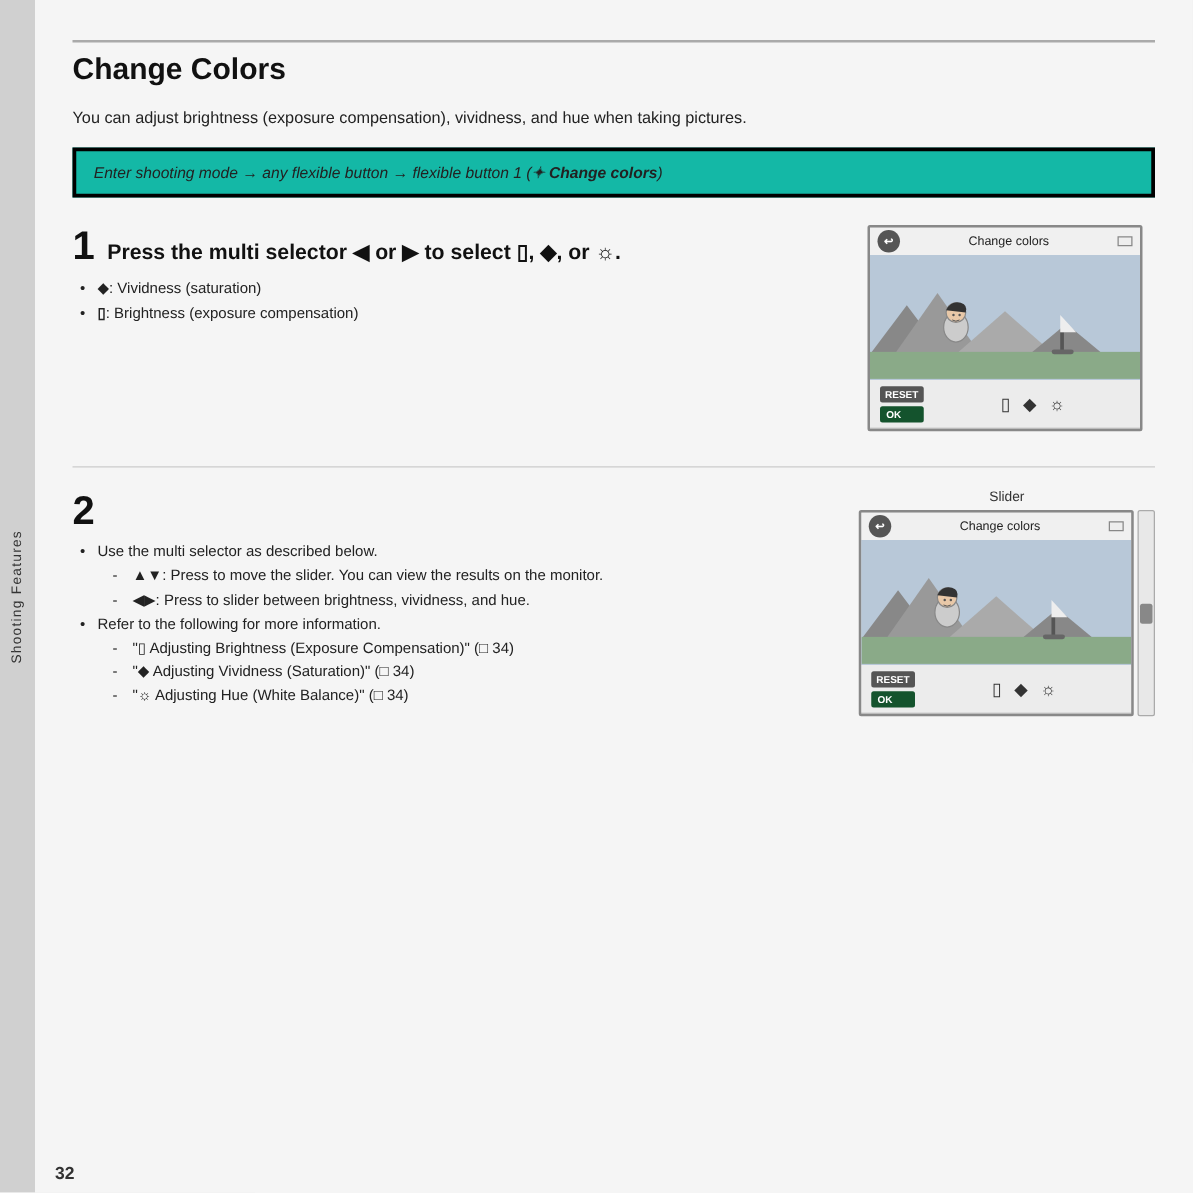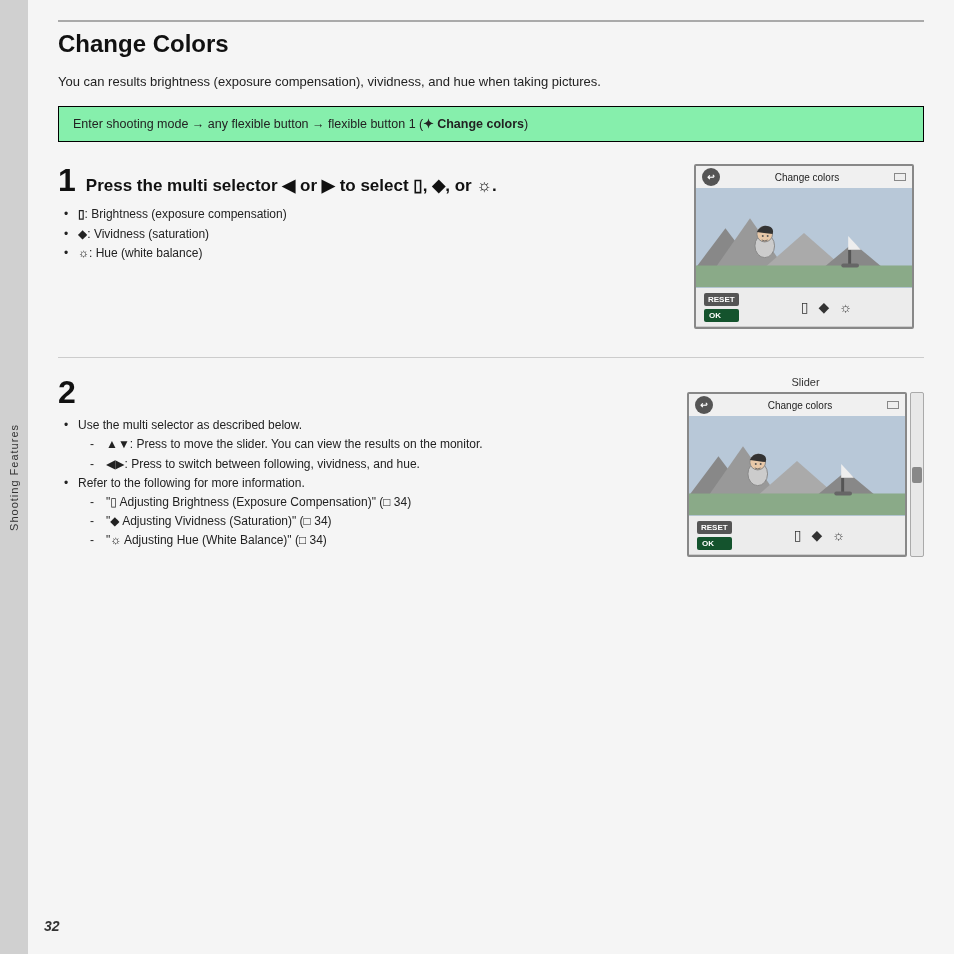--- a/index.html
+++ b/index.html
@@ -27,21 +27,21 @@
       font-size: 11px;
       color: #333;
       white-space: nowrap;
       letter-spacing: 1px;
     }
 
     
     .main {
       flex: 1;
       background: #f5f5f5;
-      padding: 20px 30px 20px 30px;
+      padding: 32px 30px 20px 30px;
     }
 
     
     .page-title-section {
       border-top: 2px solid #aaa;
       padding-top: 8px;
       margin-bottom: 14px;
     }
     .page-title {
       font-size: 24px;
@@ -52,27 +52,28 @@
     
     .intro-text {
       font-size: 13px;
       color: #222;
       margin-bottom: 14px;
       line-height: 1.5;
     }
 
     
     .instruction-box {
-      border: 1px solid #000000;
-      background: #86efac;
+      border: 3px solid #000000;
+      background: #14b8a6;
       padding: 8px 14px;
       font-size: 12.5px;
       color: #222;
       margin-bottom: 22px;
       line-height: 1.5;
+      font-style: italic;
     }
     .instruction-box strong {
       font-weight: bold;
     }
 
     
     .steps-area {
       display: flex;
       flex-direction: column;
       gap: 0;
@@ -294,26 +295,25 @@
     
     .step2-right {
       display: flex;
       flex-direction: column;
       align-items: center;
     }
 
     
     .page-number {
       position: fixed;
-      bottom: 20px;
+      bottom: 8px;
       left: 44px;
       font-size: 14px;
       font-weight: bold;
       color: #333;
-      font-style: italic;
     }
 
     
     .step-divider {
       border: none;
       border-top: 1px solid #ccc;
       margin: 10px 0 18px 0;
     }
     .code-inline {
       font-family: monospace;
@@ -335,38 +335,37 @@
 <div class="sidebar">
   <span class="sidebar-text">Shooting Features</span>
 </div>
 
 <div class="main">
 
   <div class="page-title-section">
     <h1 class="page-title">Change Colors</h1>
   </div>
 
-  <p class="intro-text">You can results brightness (exposure compensation), vividness, and hue when taking pictures.</p>
+  <p class="intro-text">You can adjust brightness (exposure compensation), vividness, and hue when taking pictures.</p>
 
   <div class="instruction-box">
     <span>Enter shooting mode <strong>→</strong> any flexible button <strong>→</strong> flexible button 1 (<strong>✦ Change colors</strong>)</span>
   </div>
 
   <div class="steps-area">
 
     <div class="step-row">
       <div class="step-left">
         <div class="step-header">
           <span class="step-number">1</span>
           <span class="step-title">Press the multi selector ◀ or ▶ to select <strong>▯</strong>, ◆, or ☼.</span>
         </div>
         <ul class="bullet-list">
+          <li>◆: Vividness (saturation)</li>
           <li><strong>▯</strong>: Brightness (exposure compensation)</li>
-          <li>◆: Vividness (saturation)</li>
-          <li>☼: Hue (white balance)</li>
         </ul>
       </div>
 
       <div class="step-right">
         <div class="camera-screen">
 
           <div class="cam-header">
             <div class="cam-back-btn">↩</div>
             <span class="cam-title">Change colors</span>
             <div class="cam-small-indicator"></div>
@@ -418,21 +417,21 @@
 
     <div class="step-row">
       <div class="step-left">
         <div class="step-header">
           <span class="step-number">2</span>
         </div>
         <ul class="bullet-list">
           <li>Use the multi selector as described below.
             <ul class="sub-list">
               <li>▲▼: Press to move the slider. You can view the results on the monitor.</li>
-              <li>◀▶: Press to switch between following, vividness, and hue.</li>
+              <li>◀▶: Press to slider between brightness, vividness, and hue.</li>
             </ul>
           </li>
           <li>Refer to the following for more information.
             <ul class="sub-list">
               <li>"▯ Adjusting Brightness (Exposure Compensation)" (□ 34)</li>
               <li>"◆ Adjusting Vividness (Saturation)" (□ 34)</li>
               <li>"☼ Adjusting Hue (White Balance)" (□ 34)</li>
             </ul>
           </li>
         </ul>

